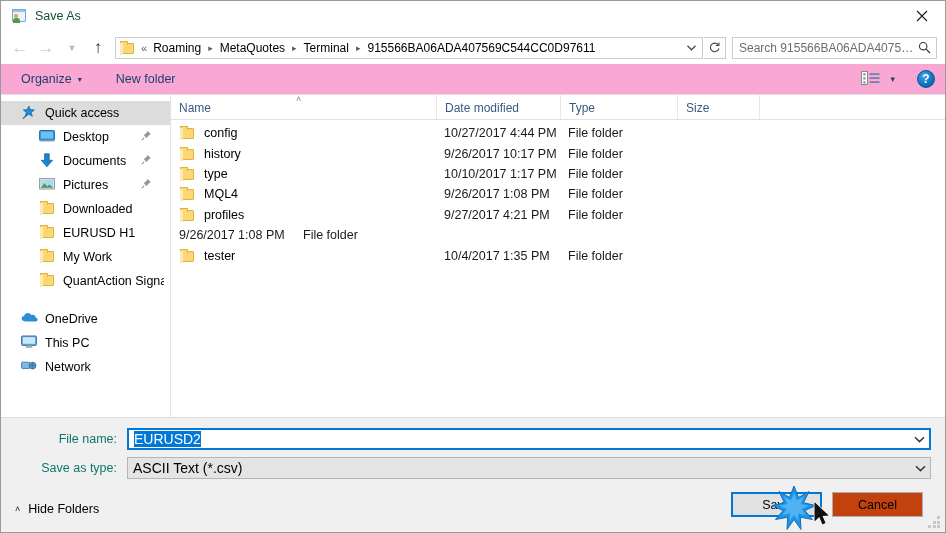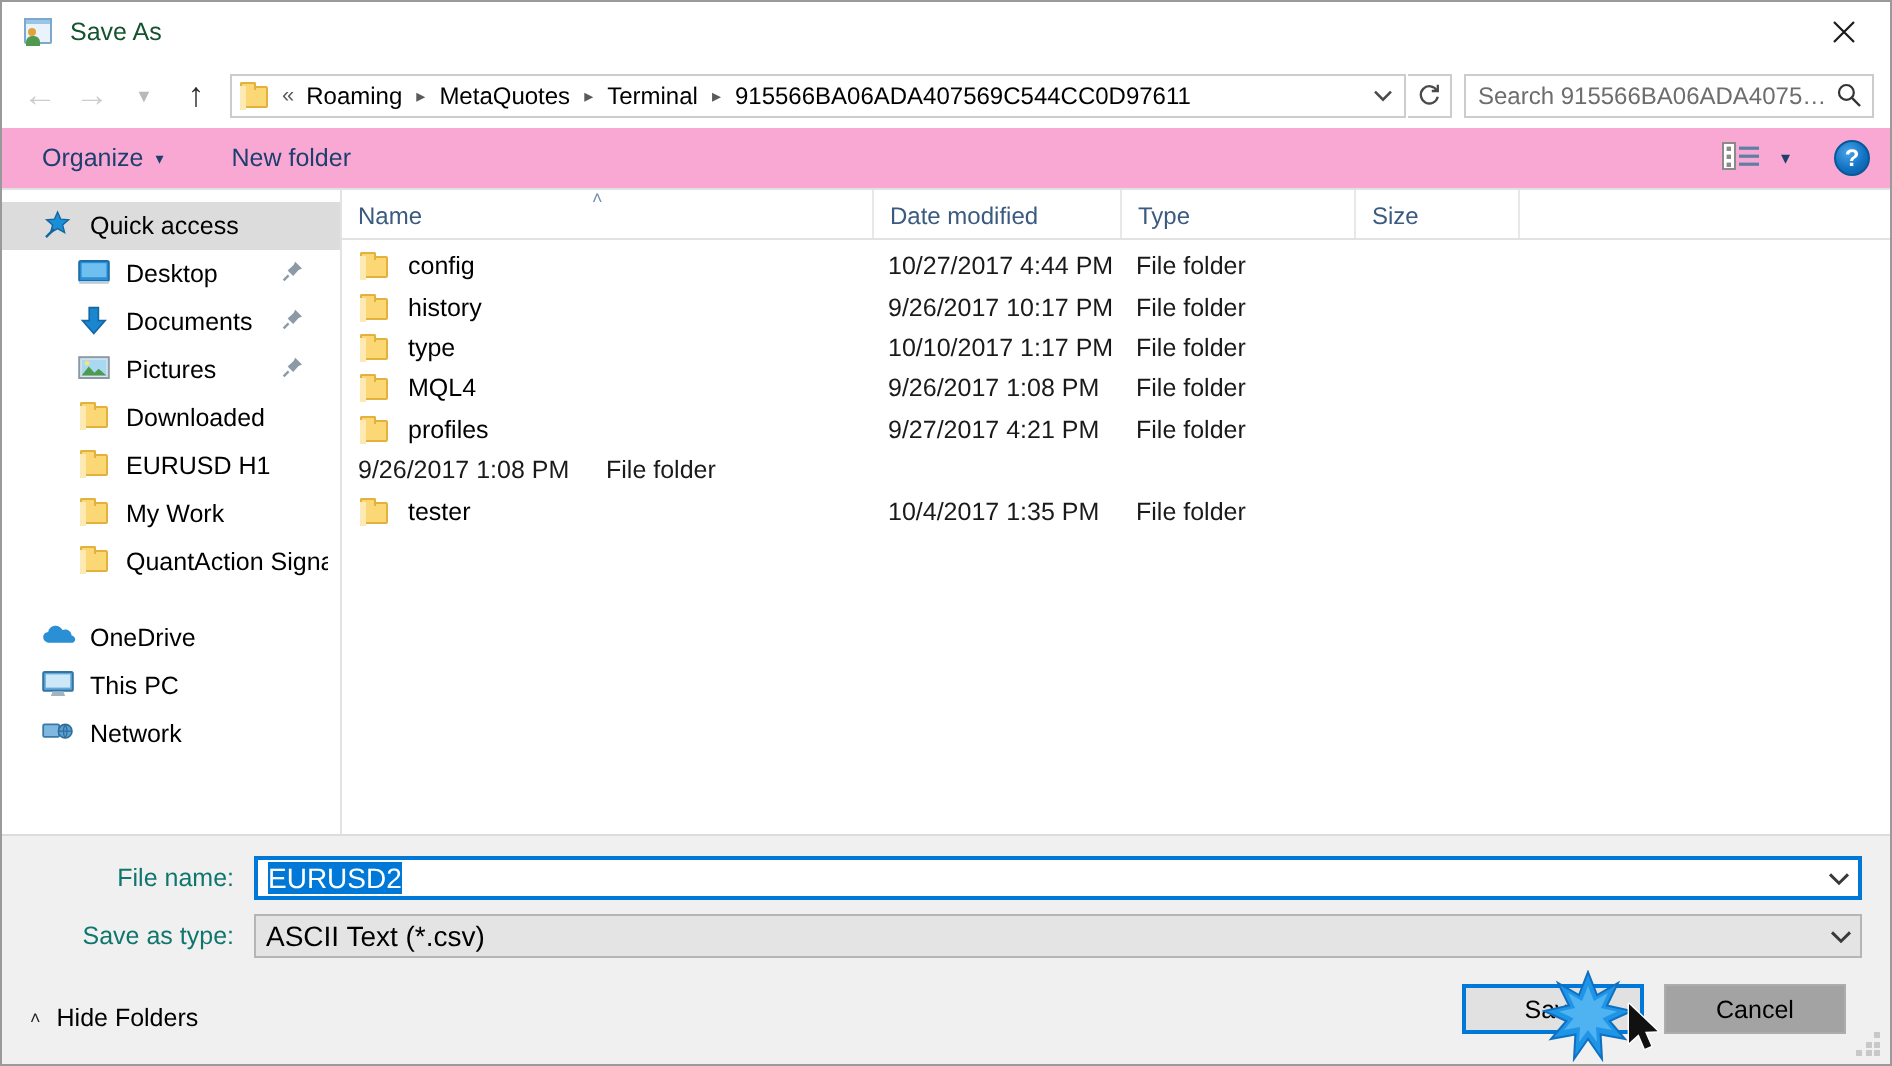--- a/index.html
+++ b/index.html
@@ -234,21 +234,21 @@
     flex: 0 0 auto; height: 46px;
     display: flex; align-items: center;
     padding: 0 14px; position: relative;
     background: #f0f0f0;
   }
   .hide-folders { display: flex; align-items: center; cursor: pointer; font-size: 12.5px; }
   .hf-caret { font-size: 9px; margin-right: 8px; color: #222; }
   .btns { position: absolute; right: 22px; top: 6px; display: flex; }
   .btn {
     width: 91px; height: 25px;
-    border: 1px solid #adadad; background: #a3a3a3;
+    border: 1px solid #adadad; background: #c2410c;
     font-size: 12.5px; color: #000;
     display: flex; align-items: center; justify-content: center;
     cursor: pointer; margin-left: 10px; position: relative;
   }
   .btn.default { border: 2px solid #0078d7; background: #e1e1e1; }
 
   
   .burst { position: absolute; left: 770px; top: 484px; width: 46px; height: 46px; pointer-events: none; }
   .cursor { position: absolute; left: 812px; top: 500px; pointer-events: none; }
 

